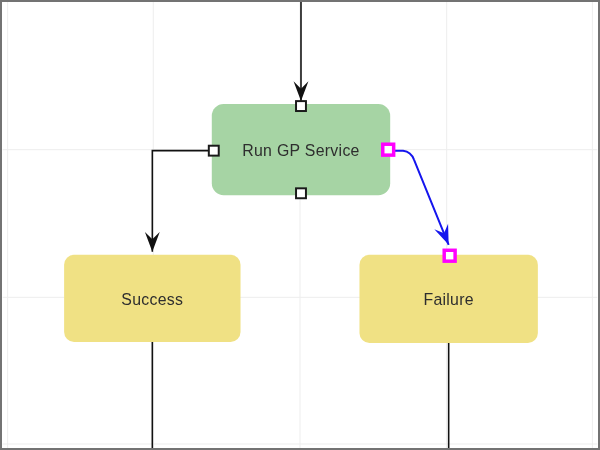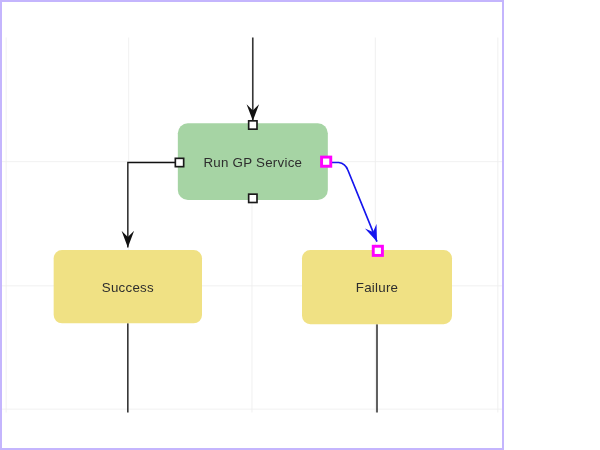--- a/index.html
+++ b/index.html
@@ -3,24 +3,24 @@
 <meta charset="utf-8">
 <style>
   html, body {
     margin: 0;
     padding: 0;
     background: #ffffff;
     font-family: "Liberation Sans", sans-serif;
   }
   #canvas-wrap {
     position: relative;
-    width: 504px;
+    width: 600px;
     height: 450px;
     box-sizing: border-box;
-    border: 2px solid #c4b5fd;
+    border: 2px solid #737373;
     background: #ffffff;
     overflow: hidden;
   }
   #diagram-svg {
     display: block;
     width: 100%;
     height: 100%;
   }
   .node-label {
     font-family: "Liberation Sans", sans-serif;

